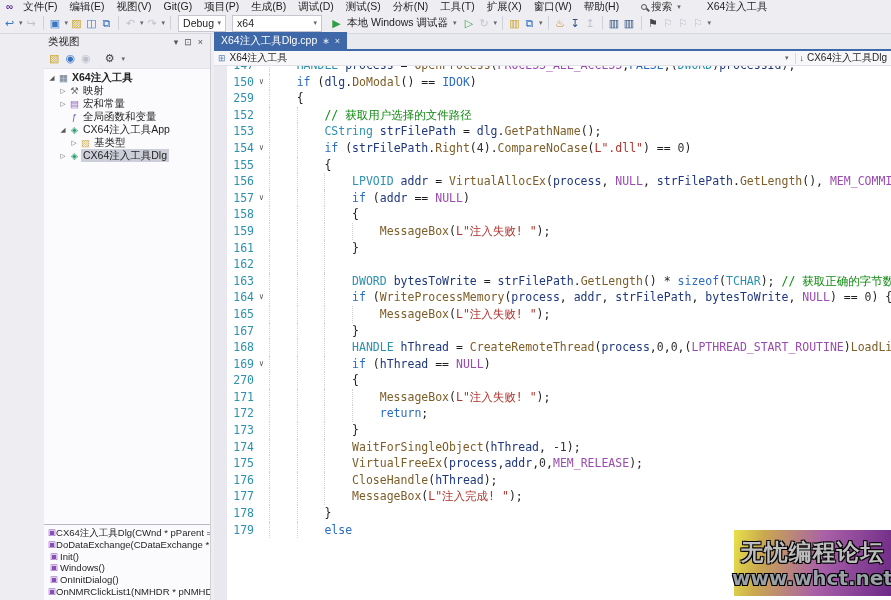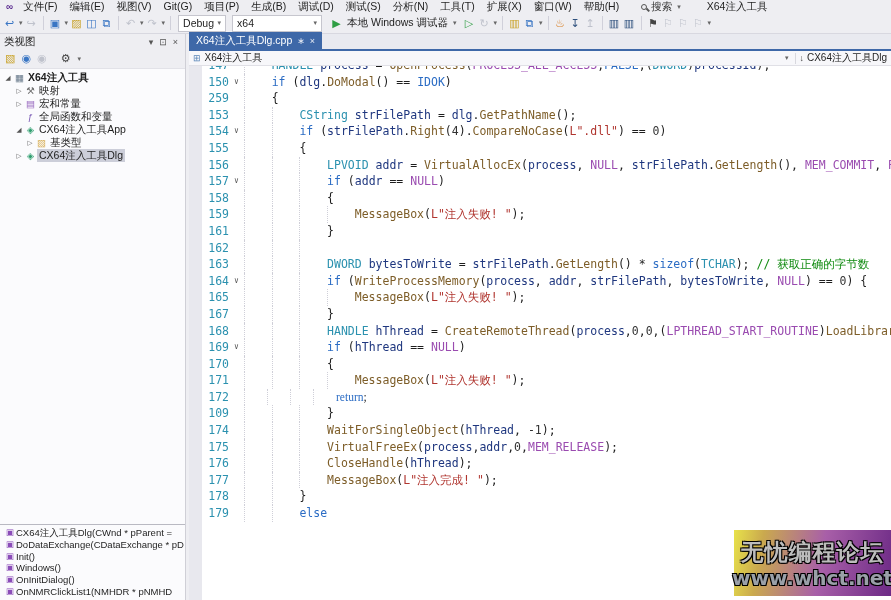--- a/index.html
+++ b/index.html
@@ -20,21 +20,21 @@
   .tico { display:inline-block; min-width:13px; text-align:center; font-size:11px; line-height:18px; }
   .blue { color:#3a76c4; } .yellow { color:#c9a227; } .green { color:#2f9e44; }
   .gray { color:#bfc2cc; } .dark { color:#444; } .navy { color:#2d4f7c; } .orange { color:#d9822b; }
   .tsep { width:1px; height:14px; background:#d0d0da; margin:0 3px; }
   .dd { font-size:7px; color:#666; margin-left:1px; }
   .combo { height:17px; background:#fff; border:1px solid #c6c6ce; display:flex; align-items:center; justify-content:space-between; padding:0 4px; font-size:10.5px; margin:0 2px; }
   .runbtn { display:flex; align-items:center; gap:4px; padding:0 4px; font-size:10.5px; }
 
   
   .main { display:flex; height:566px; }
-  .sidebar { width:186px; background:#eeeef2; display:flex; flex-direction:column; border-right:1px solid #cfcfd6; }
+  .sidebar { width:167px; background:#eeeef2; display:flex; flex-direction:column; border-right:1px solid #cfcfd6;margin-left:44px; }
   .vsplit { width:3px; background:#eeeef2; }
   .editor { flex:1; display:flex; flex-direction:column; background:#fff; min-width:0; }
 
   
   .cv-head { height:15px; display:flex; align-items:center; font-size:10.5px; padding:0 4px; }
   .cv-head .t { flex:1; }
   .cv-head span.ic { color:#555; font-size:9px; padding:0 3px; }
   .cv-tools { height:19px; display:flex; align-items:center; gap:6px; padding:0 5px; font-size:11px; }
   .cv-search { height:18px; display:flex; align-items:center; gap:4px; padding:0 4px; }
   .cv-searchbox { flex:1; height:15px; background:#fff; border:1px solid #c6c6ce; display:flex; align-items:center; justify-content:space-between; font-size:10px; color:#808080; padding:0 3px; }
@@ -260,39 +260,40 @@
       <span class="ndd">▾</span>
       <span class="nsep"></span>
       <span class="downa">↓</span>
       <span>CX64注入工具Dlg</span>
     </div>
     <div class="codewrap">
       <div class="codelines">
           <div class="crow"><span class="ln">147</span><span class="fd"></span><span class="ct" style="padding-left: 4ch;"><span class="guide" style="left: 0ch;"></span><span class="tok-t">HANDLE</span><span class="tok-p"> </span><span class="tok-v">process</span><span class="tok-p"> = </span><span class="tok-f">OpenProcess</span><span class="tok-p">(</span><span class="tok-m">PROCESS_ALL_ACCESS</span><span class="tok-p">,</span><span class="tok-k">FALSE</span><span class="tok-p">,(</span><span class="tok-t">DWORD</span><span class="tok-p">)</span><span class="tok-v">processId</span><span class="tok-p">);</span></span></div>
           <div class="crow"><span class="ln">150</span><span class="fd">∨</span><span class="ct" style="padding-left: 4ch;"><span class="guide" style="left: 0ch;"></span><span class="tok-k">if</span><span class="tok-p"> (</span><span class="tok-v">dlg</span><span class="tok-p">.</span><span class="tok-f">DoModal</span><span class="tok-p">() == </span><span class="tok-k">IDOK</span><span class="tok-p">)</span></span></div>
           <div class="crow"><span class="ln">259</span><span class="fd"></span><span class="ct" style="padding-left: 4ch;"><span class="guide" style="left: 0ch;"></span><span class="tok-p">{</span></span></div>
+          <div class="crow"><span class="ln">152</span><span class="fd"></span><span class="ct" style="padding-left: 8ch;"><span class="guide" style="left: 0ch;"></span><span class="guide" style="left: 4ch;"></span><span class="tok-c">// 获取用户选择的文件路径</span></span></div>
           <div class="crow"><span class="ln">153</span><span class="fd"></span><span class="ct" style="padding-left: 8ch;"><span class="guide" style="left: 0ch;"></span><span class="guide" style="left: 4ch;"></span><span class="tok-t">CString</span><span class="tok-p"> </span><span class="tok-v">strFilePath</span><span class="tok-p"> = </span><span class="tok-v">dlg</span><span class="tok-p">.</span><span class="tok-f">GetPathName</span><span class="tok-p">();</span></span></div>
           <div class="crow"><span class="ln">154</span><span class="fd">∨</span><span class="ct" style="padding-left: 8ch;"><span class="guide" style="left: 0ch;"></span><span class="guide" style="left: 4ch;"></span><span class="tok-k">if</span><span class="tok-p"> (</span><span class="tok-v">strFilePath</span><span class="tok-p">.</span><span class="tok-f">Right</span><span class="tok-p">(</span><span class="tok-n">4</span><span class="tok-p">).</span><span class="tok-f">CompareNoCase</span><span class="tok-p">(</span><span class="tok-s">L".dll"</span><span class="tok-p">) == </span><span class="tok-n">0</span><span class="tok-p">)</span></span></div>
           <div class="crow"><span class="ln">155</span><span class="fd"></span><span class="ct" style="padding-left: 8ch;"><span class="guide" style="left: 0ch;"></span><span class="guide" style="left: 4ch;"></span><span class="tok-p">{</span></span></div>
           <div class="crow"><span class="ln">156</span><span class="fd"></span><span class="ct" style="padding-left: 12ch;"><span class="guide" style="left: 0ch;"></span><span class="guide" style="left: 4ch;"></span><span class="guide" style="left: 8ch;"></span><span class="tok-t">LPVOID</span><span class="tok-p"> </span><span class="tok-v">addr</span><span class="tok-p"> = </span><span class="tok-f">VirtualAllocEx</span><span class="tok-p">(</span><span class="tok-v">process</span><span class="tok-p">, </span><span class="tok-m">NULL</span><span class="tok-p">, </span><span class="tok-v">strFilePath</span><span class="tok-p">.</span><span class="tok-f">GetLength</span><span class="tok-p">(), </span><span class="tok-m">MEM_COMMIT</span><span class="tok-p">, </span><span class="tok-m">PAGE_READWRITE</span></span></div>
           <div class="crow"><span class="ln">157</span><span class="fd">∨</span><span class="ct" style="padding-left: 12ch;"><span class="guide" style="left: 0ch;"></span><span class="guide" style="left: 4ch;"></span><span class="guide" style="left: 8ch;"></span><span class="tok-k">if</span><span class="tok-p"> (</span><span class="tok-v">addr</span><span class="tok-p"> == </span><span class="tok-m">NULL</span><span class="tok-p">)</span></span></div>
           <div class="crow"><span class="ln">158</span><span class="fd"></span><span class="ct" style="padding-left: 12ch;"><span class="guide" style="left: 0ch;"></span><span class="guide" style="left: 4ch;"></span><span class="guide" style="left: 8ch;"></span><span class="tok-p">{</span></span></div>
           <div class="crow"><span class="ln">159</span><span class="fd"></span><span class="ct" style="padding-left: 16ch;"><span class="guide" style="left: 0ch;"></span><span class="guide" style="left: 4ch;"></span><span class="guide" style="left: 8ch;"></span><span class="guide" style="left: 12ch;"></span><span class="tok-f">MessageBox</span><span class="tok-p">(</span><span class="tok-s">L"注入失败! "</span><span class="tok-p">);</span></span></div>
           <div class="crow"><span class="ln">161</span><span class="fd"></span><span class="ct" style="padding-left: 12ch;"><span class="guide" style="left: 0ch;"></span><span class="guide" style="left: 4ch;"></span><span class="guide" style="left: 8ch;"></span><span class="tok-p">}</span></span></div>
           <div class="crow"><span class="ln">162</span><span class="fd"></span><span class="ct" style="padding-left: 12ch;"><span class="guide" style="left: 0ch;"></span><span class="guide" style="left: 4ch;"></span><span class="guide" style="left: 8ch;"></span></span></div>
           <div class="crow"><span class="ln">163</span><span class="fd"></span><span class="ct" style="padding-left: 12ch;"><span class="guide" style="left: 0ch;"></span><span class="guide" style="left: 4ch;"></span><span class="guide" style="left: 8ch;"></span><span class="tok-t">DWORD</span><span class="tok-p"> </span><span class="tok-v">bytesToWrite</span><span class="tok-p"> = </span><span class="tok-v">strFilePath</span><span class="tok-p">.</span><span class="tok-f">GetLength</span><span class="tok-p">() * </span><span class="tok-k">sizeof</span><span class="tok-p">(</span><span class="tok-t">TCHAR</span><span class="tok-p">); </span><span class="tok-c">// 获取正确的字节数</span></span></div>
           <div class="crow"><span class="ln">164</span><span class="fd">∨</span><span class="ct" style="padding-left: 12ch;"><span class="guide" style="left: 0ch;"></span><span class="guide" style="left: 4ch;"></span><span class="guide" style="left: 8ch;"></span><span class="tok-k">if</span><span class="tok-p"> (</span><span class="tok-f">WriteProcessMemory</span><span class="tok-p">(</span><span class="tok-v">process</span><span class="tok-p">, </span><span class="tok-v">addr</span><span class="tok-p">, </span><span class="tok-v">strFilePath</span><span class="tok-p">, </span><span class="tok-v">bytesToWrite</span><span class="tok-p">, </span><span class="tok-m">NULL</span><span class="tok-p">) == </span><span class="tok-n">0</span><span class="tok-p">) {</span></span></div>
           <div class="crow"><span class="ln">165</span><span class="fd"></span><span class="ct" style="padding-left: 16ch;"><span class="guide" style="left: 0ch;"></span><span class="guide" style="left: 4ch;"></span><span class="guide" style="left: 8ch;"></span><span class="guide" style="left: 12ch;"></span><span class="tok-f">MessageBox</span><span class="tok-p">(</span><span class="tok-s">L"注入失败! "</span><span class="tok-p">);</span></span></div>
           <div class="crow"><span class="ln">167</span><span class="fd"></span><span class="ct" style="padding-left: 12ch;"><span class="guide" style="left: 0ch;"></span><span class="guide" style="left: 4ch;"></span><span class="guide" style="left: 8ch;"></span><span class="tok-p">}</span></span></div>
           <div class="crow"><span class="ln">168</span><span class="fd"></span><span class="ct" style="padding-left: 12ch;"><span class="guide" style="left: 0ch;"></span><span class="guide" style="left: 4ch;"></span><span class="guide" style="left: 8ch;"></span><span class="tok-t">HANDLE</span><span class="tok-p"> </span><span class="tok-v">hThread</span><span class="tok-p"> = </span><span class="tok-f">CreateRemoteThread</span><span class="tok-p">(</span><span class="tok-v">process</span><span class="tok-p">,</span><span class="tok-n">0</span><span class="tok-p">,</span><span class="tok-n">0</span><span class="tok-p">,(</span><span class="tok-m">LPTHREAD_START_ROUTINE</span><span class="tok-p">)</span><span class="tok-f">LoadLibraryW</span><span class="tok-p">, </span></span></div>
           <div class="crow"><span class="ln">169</span><span class="fd">∨</span><span class="ct" style="padding-left: 12ch;"><span class="guide" style="left: 0ch;"></span><span class="guide" style="left: 4ch;"></span><span class="guide" style="left: 8ch;"></span><span class="tok-k">if</span><span class="tok-p"> (</span><span class="tok-v">hThread</span><span class="tok-p"> == </span><span class="tok-m">NULL</span><span class="tok-p">)</span></span></div>
-          <div class="crow"><span class="ln">170</span><span class="fd"></span><span class="ct" style="padding-left: 12ch;"><span class="guide" style="left: 0ch;"></span><span class="guide" style="left: 4ch;"></span><span class="guide" style="left: 8ch;"></span><span class="tok-p">{</span></span></div>
+          <div class="crow"><span class="ln">270</span><span class="fd"></span><span class="ct" style="padding-left: 12ch;"><span class="guide" style="left: 0ch;"></span><span class="guide" style="left: 4ch;"></span><span class="guide" style="left: 8ch;"></span><span class="tok-p">{</span></span></div>
           <div class="crow"><span class="ln">171</span><span class="fd"></span><span class="ct" style="padding-left: 16ch;"><span class="guide" style="left: 0ch;"></span><span class="guide" style="left: 4ch;"></span><span class="guide" style="left: 8ch;"></span><span class="guide" style="left: 12ch;"></span><span class="tok-f">MessageBox</span><span class="tok-p">(</span><span class="tok-s">L"注入失败! "</span><span class="tok-p">);</span></span></div>
-          <div class="crow"><span class="ln">172</span><span class="fd"></span><span class="ct" style="padding-left: 16ch; font-family: Liberation Serif, serif;"><span class="guide" style="left: 0ch;"></span><span class="guide" style="left: 4ch;"></span><span class="guide" style="left: 8ch;"></span><span class="guide" style="left: 12ch;"></span><span class="tok-k">return</span><span class="tok-p">;</span></span></div>
-          <div class="crow"><span class="ln">109</span><span class="fd"></span><span class="ct" style="padding-left: 12ch;"><span class="guide" style="left: 0ch;"></span><span class="guide" style="left: 4ch;"></span><span class="guide" style="left: 8ch;"></span><span class="tok-p">}</span></span></div>
+          <div class="crow"><span class="ln">172</span><span class="fd"></span><span class="ct" style="padding-left: 16ch;"><span class="guide" style="left: 0ch;"></span><span class="guide" style="left: 4ch;"></span><span class="guide" style="left: 8ch;"></span><span class="guide" style="left: 12ch;"></span><span class="tok-k">return</span><span class="tok-p">;</span></span></div>
+          <div class="crow"><span class="ln">173</span><span class="fd"></span><span class="ct" style="padding-left: 12ch;"><span class="guide" style="left: 0ch;"></span><span class="guide" style="left: 4ch;"></span><span class="guide" style="left: 8ch;"></span><span class="tok-p">}</span></span></div>
           <div class="crow"><span class="ln">174</span><span class="fd"></span><span class="ct" style="padding-left: 12ch;"><span class="guide" style="left: 0ch;"></span><span class="guide" style="left: 4ch;"></span><span class="guide" style="left: 8ch;"></span><span class="tok-f">WaitForSingleObject</span><span class="tok-p">(</span><span class="tok-v">hThread</span><span class="tok-p">, </span><span class="tok-n">-1</span><span class="tok-p">);</span></span></div>
           <div class="crow"><span class="ln">175</span><span class="fd"></span><span class="ct" style="padding-left: 12ch;"><span class="guide" style="left: 0ch;"></span><span class="guide" style="left: 4ch;"></span><span class="guide" style="left: 8ch;"></span><span class="tok-f">VirtualFreeEx</span><span class="tok-p">(</span><span class="tok-v">process</span><span class="tok-p">,</span><span class="tok-v">addr</span><span class="tok-p">,</span><span class="tok-n">0</span><span class="tok-p">,</span><span class="tok-m">MEM_RELEASE</span><span class="tok-p">);</span></span></div>
           <div class="crow"><span class="ln">176</span><span class="fd"></span><span class="ct" style="padding-left: 12ch;"><span class="guide" style="left: 0ch;"></span><span class="guide" style="left: 4ch;"></span><span class="guide" style="left: 8ch;"></span><span class="tok-f">CloseHandle</span><span class="tok-p">(</span><span class="tok-v">hThread</span><span class="tok-p">);</span></span></div>
           <div class="crow"><span class="ln">177</span><span class="fd"></span><span class="ct" style="padding-left: 12ch;"><span class="guide" style="left: 0ch;"></span><span class="guide" style="left: 4ch;"></span><span class="guide" style="left: 8ch;"></span><span class="tok-f">MessageBox</span><span class="tok-p">(</span><span class="tok-s">L"注入完成! "</span><span class="tok-p">);</span></span></div>
           <div class="crow"><span class="ln">178</span><span class="fd"></span><span class="ct" style="padding-left: 8ch;"><span class="guide" style="left: 0ch;"></span><span class="guide" style="left: 4ch;"></span><span class="tok-p">}</span></span></div>
           <div class="crow"><span class="ln">179</span><span class="fd"></span><span class="ct" style="padding-left: 8ch;"><span class="guide" style="left: 0ch;"></span><span class="guide" style="left: 4ch;"></span><span class="tok-k">else</span></span></div>
         </div>
     </div>
   </div>
 </div>

